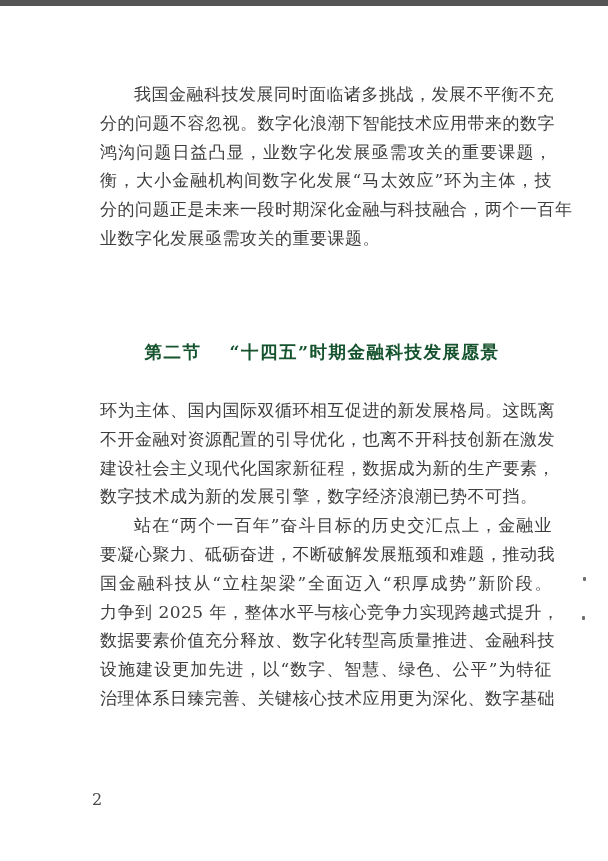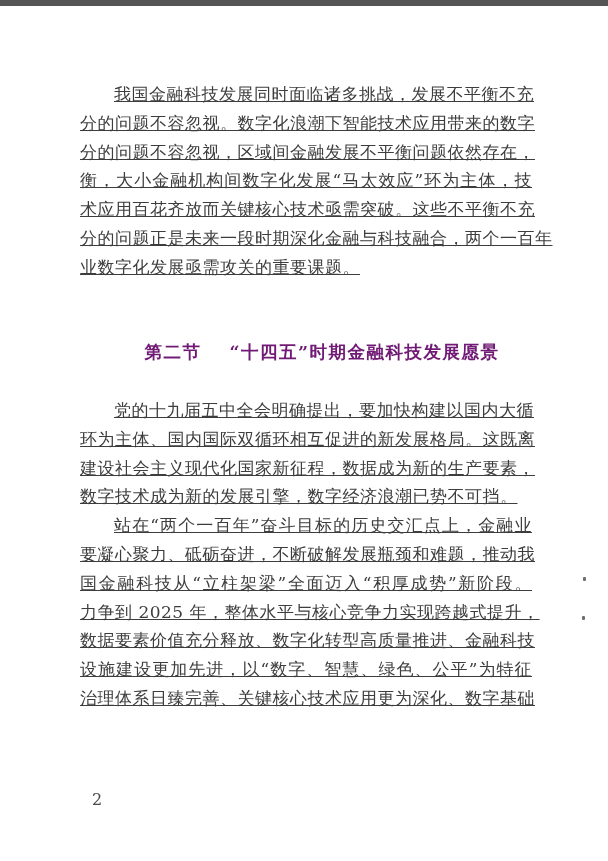--- a/index.html
+++ b/index.html
@@ -19,23 +19,22 @@
   .scan-top-edge {
     position: absolute;
     top: 0;
     left: 0;
     width: 608px;
     height: 6px;
     background: #555555;
   }
   .text-column {
     position: absolute;
-    left: 80px;
+    left: 100px;
     width: 452px;
-    text-decoration: underline;
   }
   .para-1 { top: 80px; }
   .para-2-3 { top: 396px; }
   .line {
     font-size: 17px;
     line-height: 28.8px;
     letter-spacing: 0.5px;
     text-align: justify;
     text-align-last: justify;
     white-space: nowrap;
@@ -50,21 +49,21 @@
   .section-heading {
     position: absolute;
     top: 338px;
     left: 96px;
     width: 452px;
     text-align: center;
     font-size: 17.5px;
     line-height: 29px;
     font-weight: 600;
     letter-spacing: 1.5px;
-    color: #701a75;
+    color: #14532d;
   }
   .section-heading .heading-label {
     margin-right: 1.6em;
   }
   .page-number {
     position: absolute;
     left: 92px;
     top: 791px;
     font-size: 16px;
     line-height: 18px;
@@ -81,35 +80,34 @@
 </head>
 <body>
 
 <div class="page">
 
   <div class="scan-top-edge"></div>
 
   <div class="text-column para-1">
       <div class="line indent">我国金融科技发展同时面临诸多挑战，发展不平衡不充</div>
       <div class="line">分的问题不容忽视。数字化浪潮下智能技术应用带来的数字</div>
-      <div class="line">分的问题不容忽视，区域间金融发展不平衡问题依然存在，</div>
+      <div class="line">鸿沟问题日益凸显，业数字化发展亟需攻关的重要课题，</div>
       <div class="line">衡，大小金融机构间数字化发展“马太效应”环为主体，技</div>
-      <div class="line">术应用百花齐放而关键核心技术亟需突破。这些不平衡不充</div>
       <div class="line">分的问题正是未来一段时期深化金融与科技融合，两个一百年</div>
       <div class="line para-end">业数字化发展亟需攻关的重要课题。</div>
     </div>
 
   <div class="section-heading">
     <span class="heading-label">第二节</span><span>“十四五”时期金融科技发展愿景</span>
   </div>
 
   <div class="text-column para-2-3">
     <div>
-        <div class="line indent">党的十九届五中全会明确提出，要加快构建以国内大循</div>
         <div class="line">环为主体、国内国际双循环相互促进的新发展格局。这既离</div>
+        <div class="line">不开金融对资源配置的引导优化，也离不开科技创新在激发</div>
         <div class="line">建设社会主义现代化国家新征程，数据成为新的生产要素，</div>
         <div class="line para-end">数字技术成为新的发展引擎，数字经济浪潮已势不可挡。</div>
       </div>
     <div>
         <div class="line indent">站在“两个一百年”奋斗目标的历史交汇点上，金融业</div>
         <div class="line">要凝心聚力、砥砺奋进，不断破解发展瓶颈和难题，推动我</div>
         <div class="line">国金融科技从“立柱架梁”全面迈入“积厚成势”新阶段。</div>
         <div class="line">力争到 2025 年，整体水平与核心竞争力实现跨越式提升，</div>
         <div class="line">数据要素价值充分释放、数字化转型高质量推进、金融科技</div>
         <div class="line">设施建设更加先进，以“数字、智慧、绿色、公平”为特征</div>

